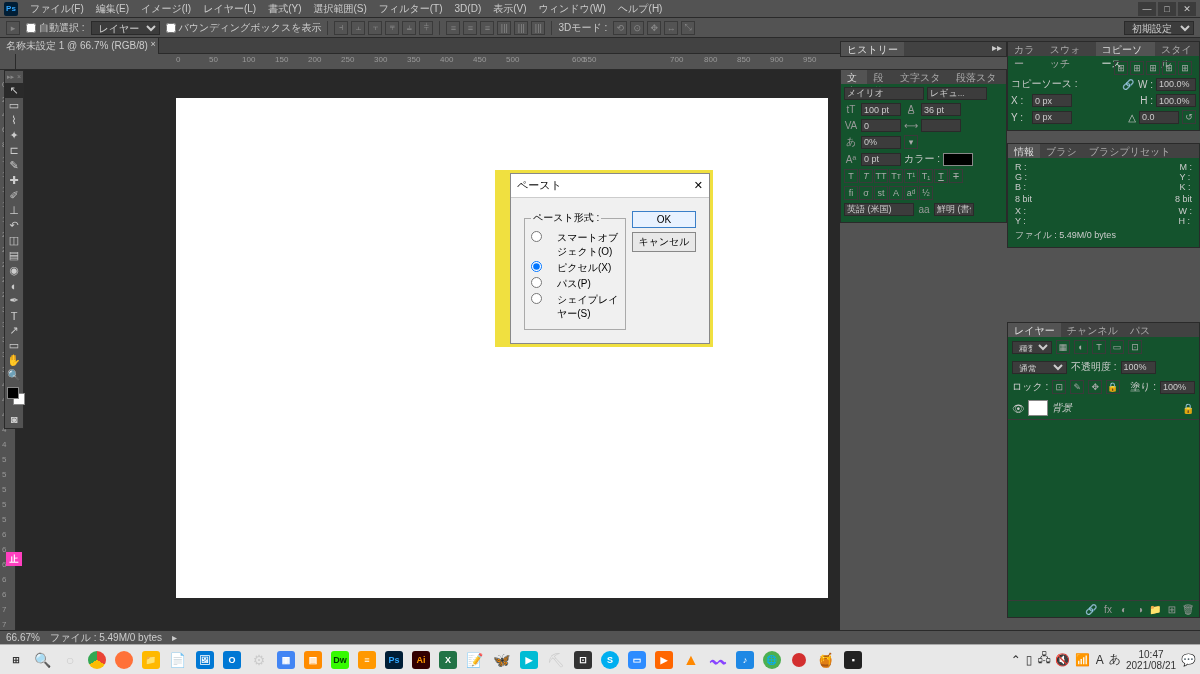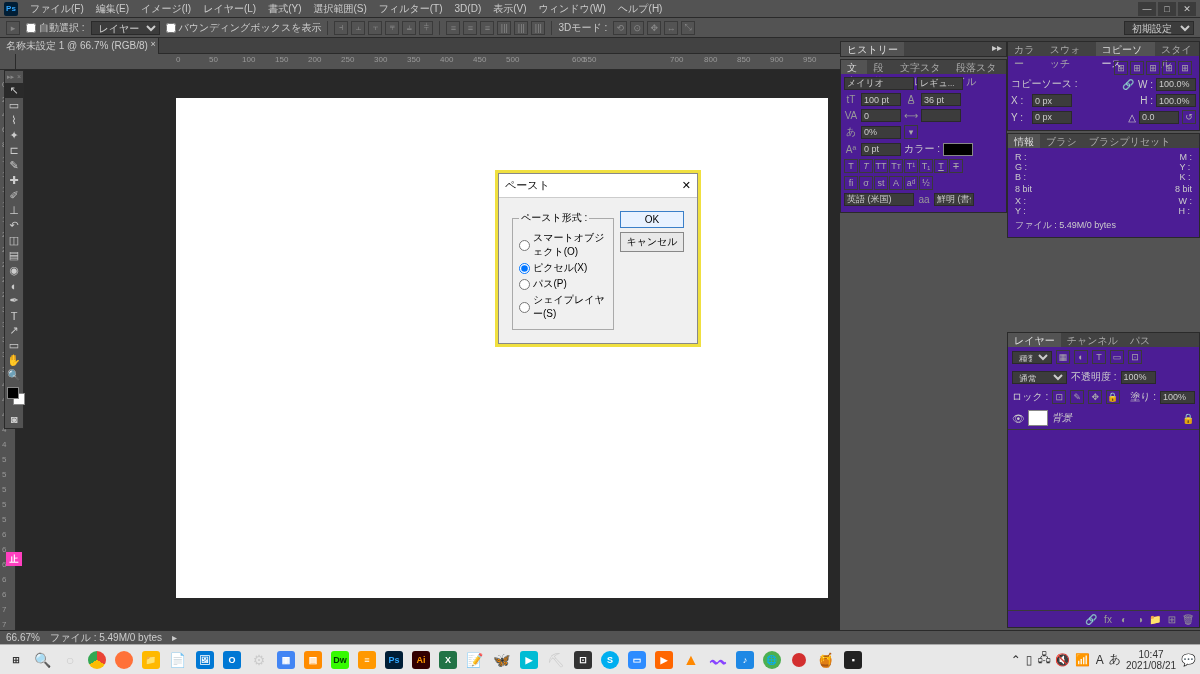--- a/index.html
+++ b/index.html
@@ -29,47 +29,47 @@
 .tools { position: absolute; top: 70px; left: 4px; width: 20px; background: #535353; border: 1px solid #2a2a2a; padding: 2px 0; }
 .tools-head { height: 10px; display: flex; justify-content: space-between; padding: 0 2px; font-size: 7px; color: #888; }
 .tool { width: 18px; height: 15px; display: flex; align-items: center; justify-content: center; font-size: 11px; cursor: pointer; color: #ccc; }
 .tool.active { background: #2a2a2a; }
 .color-swatch { margin: 4px 2px; position: relative; height: 20px; }
 .fg-color { position: absolute; width: 12px; height: 12px; top: 0; left: 0; background: #000; border: 1px solid #888; }
 .bg-color { position: absolute; width: 12px; height: 12px; top: 6px; left: 6px; background: #fff; border: 1px solid #888; }
 .right-panels { position: absolute; top: 41px; right: 0; width: 360px; bottom: 44px; display: flex; }
 .mid-col { width: 167px; }
 .right-col { width: 193px; background: #535353; }
-.panel { background: #4c1d95; border: 1px solid #2a2a2a; margin-bottom: 2px; font-size: 10px; }
+.panel { background: #14532d; border: 1px solid #2a2a2a; margin-bottom: 12px; font-size: 10px; }
 .panel-tabs { display: flex; background: #424242; height: 14px; }
 .panel-tab { padding: 1px 6px; font-size: 10px; cursor: pointer; color: #aaa; }
 .panel-tab.active { background: #535353; color: #ddd; }
 .panel-body { padding: 3px; font-size: 10px; }
 .hist-item { display: flex; align-items: center; gap: 4px; padding: 2px 4px; cursor: pointer; }
 .hist-item.active { background: #3a5f8a; }
 .hist-icon { width: 12px; height: 10px; background: #888; }
 .char-row { display: flex; align-items: center; gap: 3px; margin-bottom: 3px; }
 .char-input { background: #3c3c3c; border: 1px solid #2a2a2a; color: #ccc; font-size: 9px; padding: 1px 2px; width: 40px; height: 13px; }
 .char-label { width: 14px; text-align: center; font-size: 10px; color: #999; }
 .char-btn { width: 14px; height: 14px; border: 1px solid #3a3a3a; display: flex; align-items: center; justify-content: center; font-size: 9px; cursor: pointer; color: #aaa; }
 .info-row { display: flex; justify-content: space-between; padding: 1px 4px; font-size: 9px; }
 .layers-head { display: flex; gap: 4px; padding: 3px 4px; align-items: center; }
 .layer-row { display: flex; align-items: center; gap: 4px; padding: 3px 4px; border-bottom: 1px solid #3a3a3a; }
 .layer-thumb { width: 20px; height: 16px; background: #fff; border: 1px solid #888; }
 .eye { width: 12px; text-align: center; cursor: pointer; }
 .layer-foot { display: flex; justify-content: flex-end; gap: 2px; padding: 2px 4px; border-top: 1px solid #3a3a3a; }
 .foot-icon { width: 14px; height: 12px; color: #999; font-size: 10px; display: flex; align-items: center; justify-content: center; cursor: pointer; }
 .status-bar { position: absolute; bottom: 30px; left: 0; right: 0; height: 14px; background: #535353; border-top: 1px solid #2a2a2a; display: flex; align-items: center; padding: 0 6px; font-size: 10px; gap: 10px; }
 .dialog-wrap { position: absolute; top: 170px; left: 495px; border: 3px solid #f0e040; background: #f0e040; }
-.dialog { width: 200px; background: #f0f0f0; border: 1px solid #888; font-size: 11px; color: #000; }
+.dialog { width: 200px; background: #f0f0f0; border: 1px solid #888; font-size: 11px; color: #000; margin-left: 12px; }
 .dialog-title { display: flex; justify-content: space-between; align-items: center; padding: 4px 6px; background: #fff; border-bottom: 1px solid #ccc; }
 .dialog-body { display: flex; padding: 13px; gap: 6px; }
 .dialog fieldset { border: 1px solid #aaa; padding: 4px 6px 6px; flex: 1; }
 .dialog legend { font-size: 10px; padding: 0 2px; }
-.radio-row { display: flex; align-items: center; gap: 3px; margin: 2px 0; font-size: 10px; }
+.radio-row { display: flex; gap: 15px; margin: 2px 0; font-size: 10px; }
 .radio-row input { width: 11px; height: 11px; }
 .dialog-btns { display: flex; flex-direction: column; gap: 4px; width: 64px; }
 .dlg-btn { background: #e8e8e8; border: 1px solid #888; padding: 2px 0; font-size: 10px; text-align: center; cursor: pointer; }
 .dlg-btn.primary { border: 1px solid #3a7fc8; background: #e8f2ff; }
 .taskbar { position: absolute; bottom: 0; left: 0; right: 0; height: 30px; background: #e8e8e8; border-top: 1px solid #aaa; display: flex; align-items: center; padding: 0 4px; gap: 3px; }
 .tb-icon { width: 24px; height: 24px; display: flex; align-items: center; justify-content: center; font-size: 14px; cursor: pointer; border-radius: 2px; }
 .tray { margin-left: auto; display: flex; align-items: center; gap: 5px; font-size: 10px; color: #333; }
 .tray-icon { font-size: 12px; cursor: pointer; }
 .clock { text-align: center; line-height: 1.1; font-size: 10px; }
 .app-sq { width: 18px; height: 18px; border-radius: 3px; display: flex; align-items: center; justify-content: center; font-size: 9px; font-weight: bold; color: #fff; }
@@ -264,22 +264,22 @@
 
     <div class="panel">
       <div class="panel-tabs">
         <div class="panel-tab active">文字</div>
         <div class="panel-tab">段落</div>
         <div class="panel-tab">文字スタイル</div>
         <div class="panel-tab">段落スタイル</div>
       </div>
       <div class="panel-body">
         <div class="char-row">
-          <input class="char-input" style="width: 70px;" value="メイリオ">
-          <input class="char-input" style="width: 46px; font-family: Liberation Serif, serif;" value="レギュ...">
+          <input class="char-input" style="width: 80px;" value="メイリオ">
+          <input class="char-input" style="width: 60px; font-family: Liberation Serif, serif;" value="レギュ...">
         </div>
         <div class="char-row">
           <span class="char-label">tT</span>
           <input class="char-input" value="100 pt" style="">
           <span class="char-label">A̲</span>
           <input class="char-input" value="36 pt" style="">
         </div>
         <div class="char-row">
           <span class="char-label">VA</span>
           <input class="char-input" value="0" style="">

